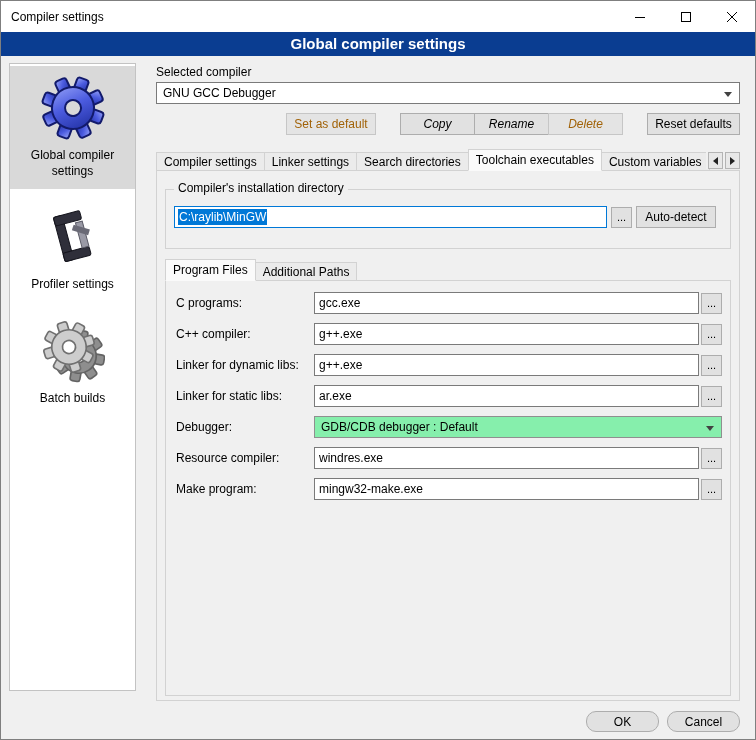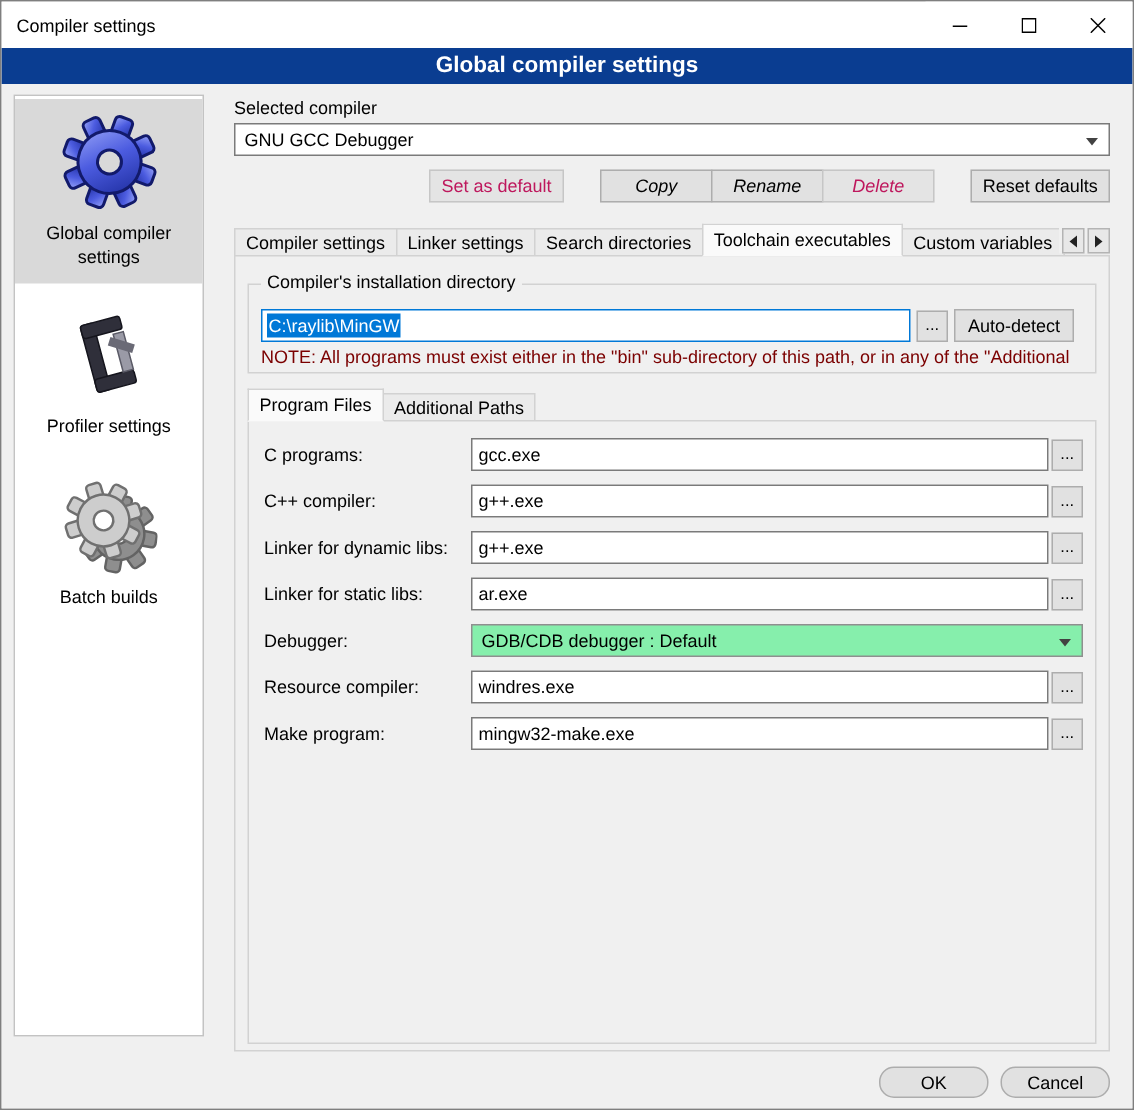--- a/index.html
+++ b/index.html
@@ -26,21 +26,21 @@
   .side-label { margin-top:8px; }
 
   
   .main { position:absolute; left:145px; top:0; right:8px; bottom:0; }
   .sc-label { position:absolute; left:10px; top:9px; }
   .combo { height:22px; background:#fff; border:1px solid #7a7a7a; display:flex; align-items:center; padding:0 22px 0 6px; position:relative; white-space:nowrap; overflow:hidden; }
   .caret { position:absolute; right:7px; top:9px; width:0; height:0; border-left:4px solid transparent; border-right:4px solid transparent; border-top:5px solid #424242; }
   .sc-combo { position:absolute; left:10px; right:7px; top:26px; }
 
   .btn { height:22px; border:1px solid #adadad; background:#e1e1e1; font-family:"Liberation Sans",sans-serif; font-size:12px; padding:0 6px; white-space:nowrap; }
-  .btn.disabled { color:#be185d; border-color:#c6c6c6; background:#e4e4e4; }
+  .btn.disabled { color:#a16207; border-color:#c6c6c6; background:#e4e4e4; }
   .btn-row { position:absolute; top:57px; left:10px; right:7px; height:22px; display:flex; }
   .grow { flex:1; }
   .sp24 { width:24px; flex:none; }
   .w90{width:90px;flex:none;} .w75{width:75px;flex:none;font-style:italic;} .w93{width:93px;flex:none;}
   .joined { margin-left:-1px; }
 
   
   .tabstrip { position:absolute; left:10px; right:7px; top:93px; height:22px; display:flex; align-items:flex-end; overflow:hidden; }
   .tab { flex:none; height:19px; display:flex; align-items:center; padding:0 7px; background:#ebebeb; border:1px solid #d2d2d2; margin-right:-1px; white-space:nowrap; }
   .tab.active { height:22px; background:#fafafa; border-bottom:1px solid #fafafa; position:relative; z-index:3; }
@@ -217,21 +217,20 @@
 
         <div class="groupbox">
           <span class="gb-title">Compiler's installation directory</span>
           <div class="gb-row">
             <div class="pathbox">
               <span class="pathsel">C:\raylib\MinGW</span>
             </div>
             <button class="browse">...</button>
             <button class="btn autodetect">Auto-detect</button>
           </div>
-          <div class="gb-note">NOTE: All programs must exist either in the "bin" sub-directory of this path, or in any of the "Additional</div>
         </div>
 
         <div class="subtabstrip">
           <div class="tab active">Program Files</div>
           <div class="tab">Additional Paths</div>
         </div>
 
         <div class="subpanel">
 
           <div class="frow">

